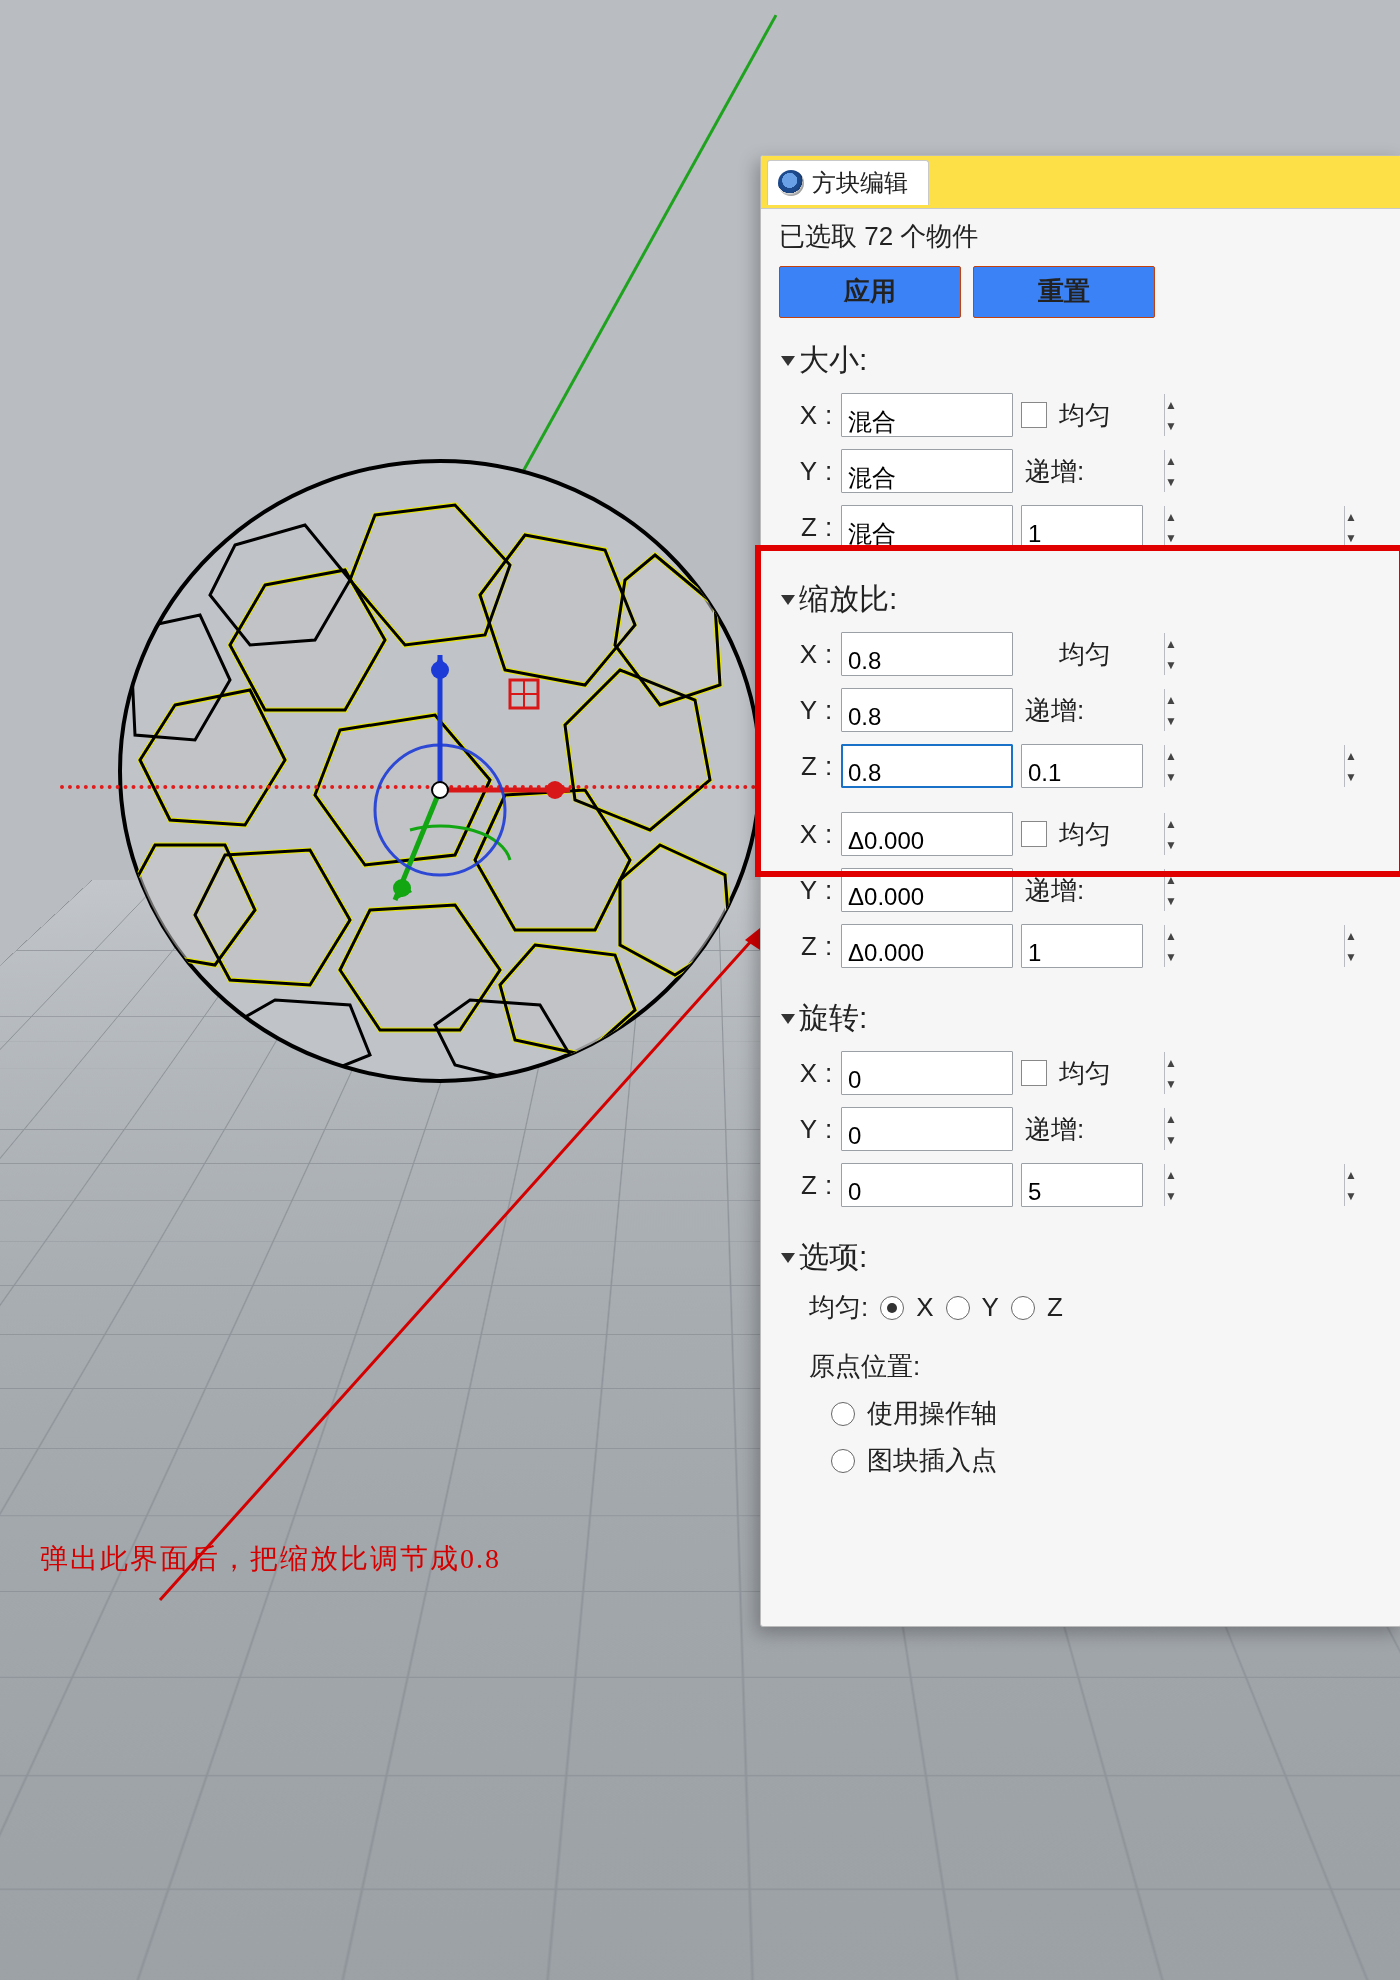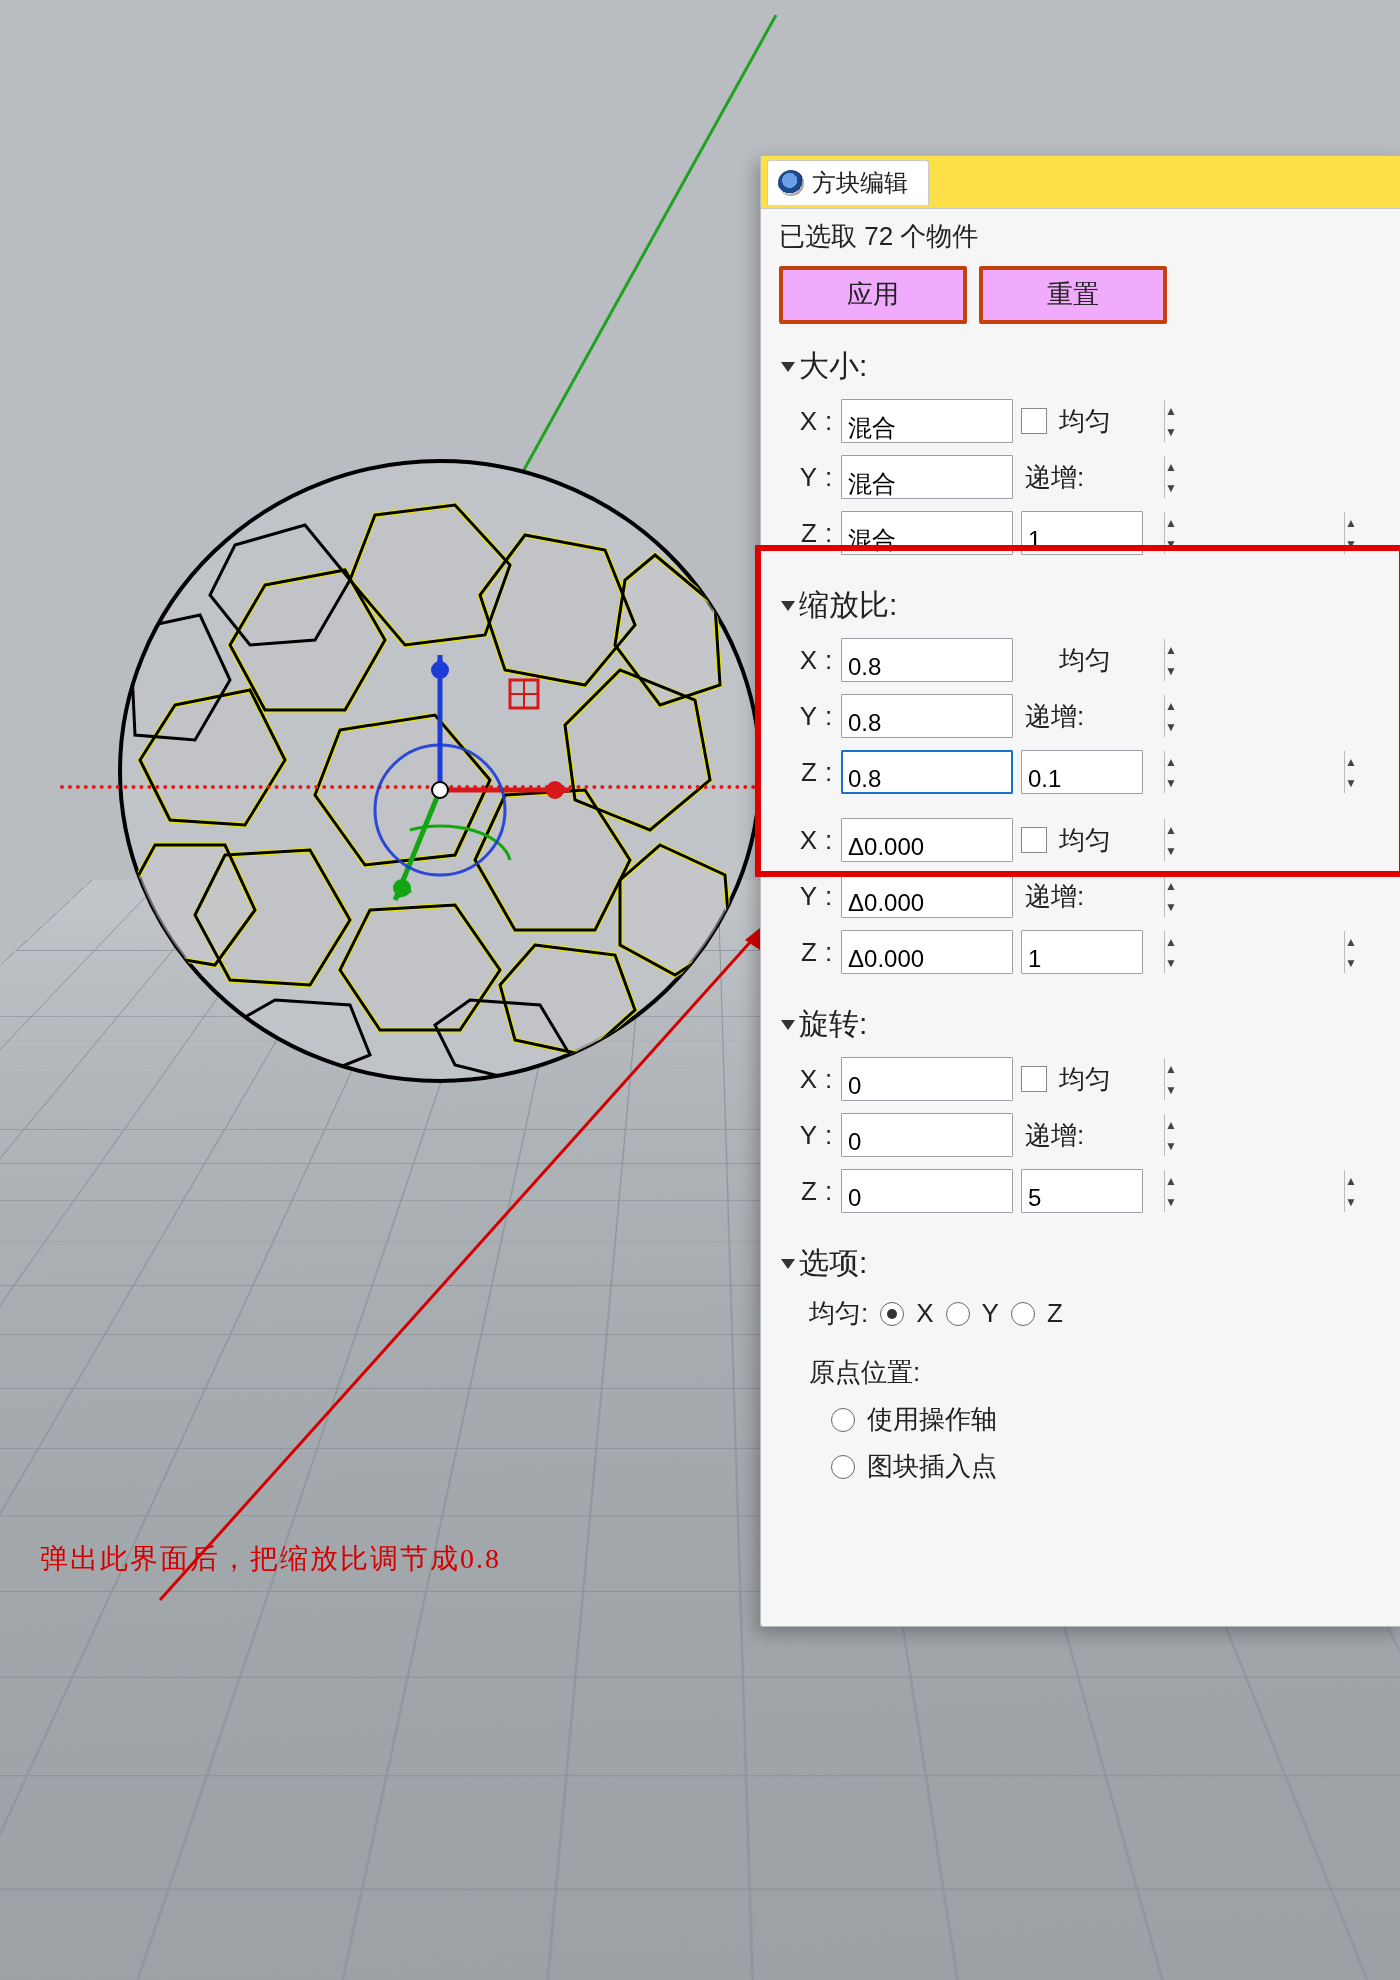--- a/index.html
+++ b/index.html
@@ -86,21 +86,21 @@
     width:26px; height:26px; display:inline-block; background:
       radial-gradient(circle at 45% 40%, #6aa0e5 0 35%, #1d4a8d 36% 60%, transparent 61%);
     border-radius:50%; box-shadow: inset -2px -2px 3px rgba(0,0,0,.4);
   }
 
   .status-row { padding:10px 18px 12px; font-size:26px; }
 
   .btnrow { display:flex; gap:12px; padding:0 18px 4px; }
   .btn {
     flex:0 0 180px; height:50px; line-height:48px; text-align:center;
-    background:#f0abfc; border:4px solid #c2410c; border-radius:2px;
+    background:#3b82f6; border:1px solid #c2410c; border-radius:2px;font-weight:bold;
   }
 
   .section { padding:6px 2px 6px 22px; }
   .sec-title { display:flex; align-items:center; gap:6px; font-size:30px; padding:12px 0 6px 0;}
   .sec-title::before{
     content:""; width:0;height:0;
     border-left:10px solid #333;
     border-top:7px solid transparent;
     border-bottom:7px solid transparent;
     transform:rotate(90deg);

